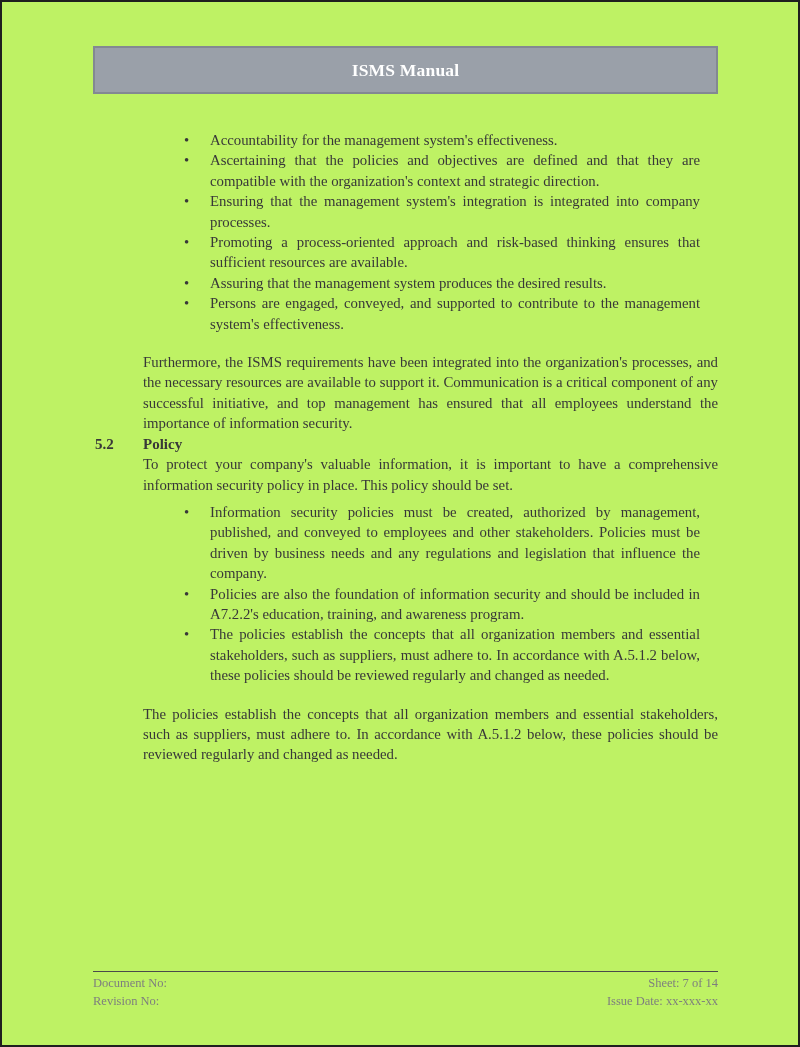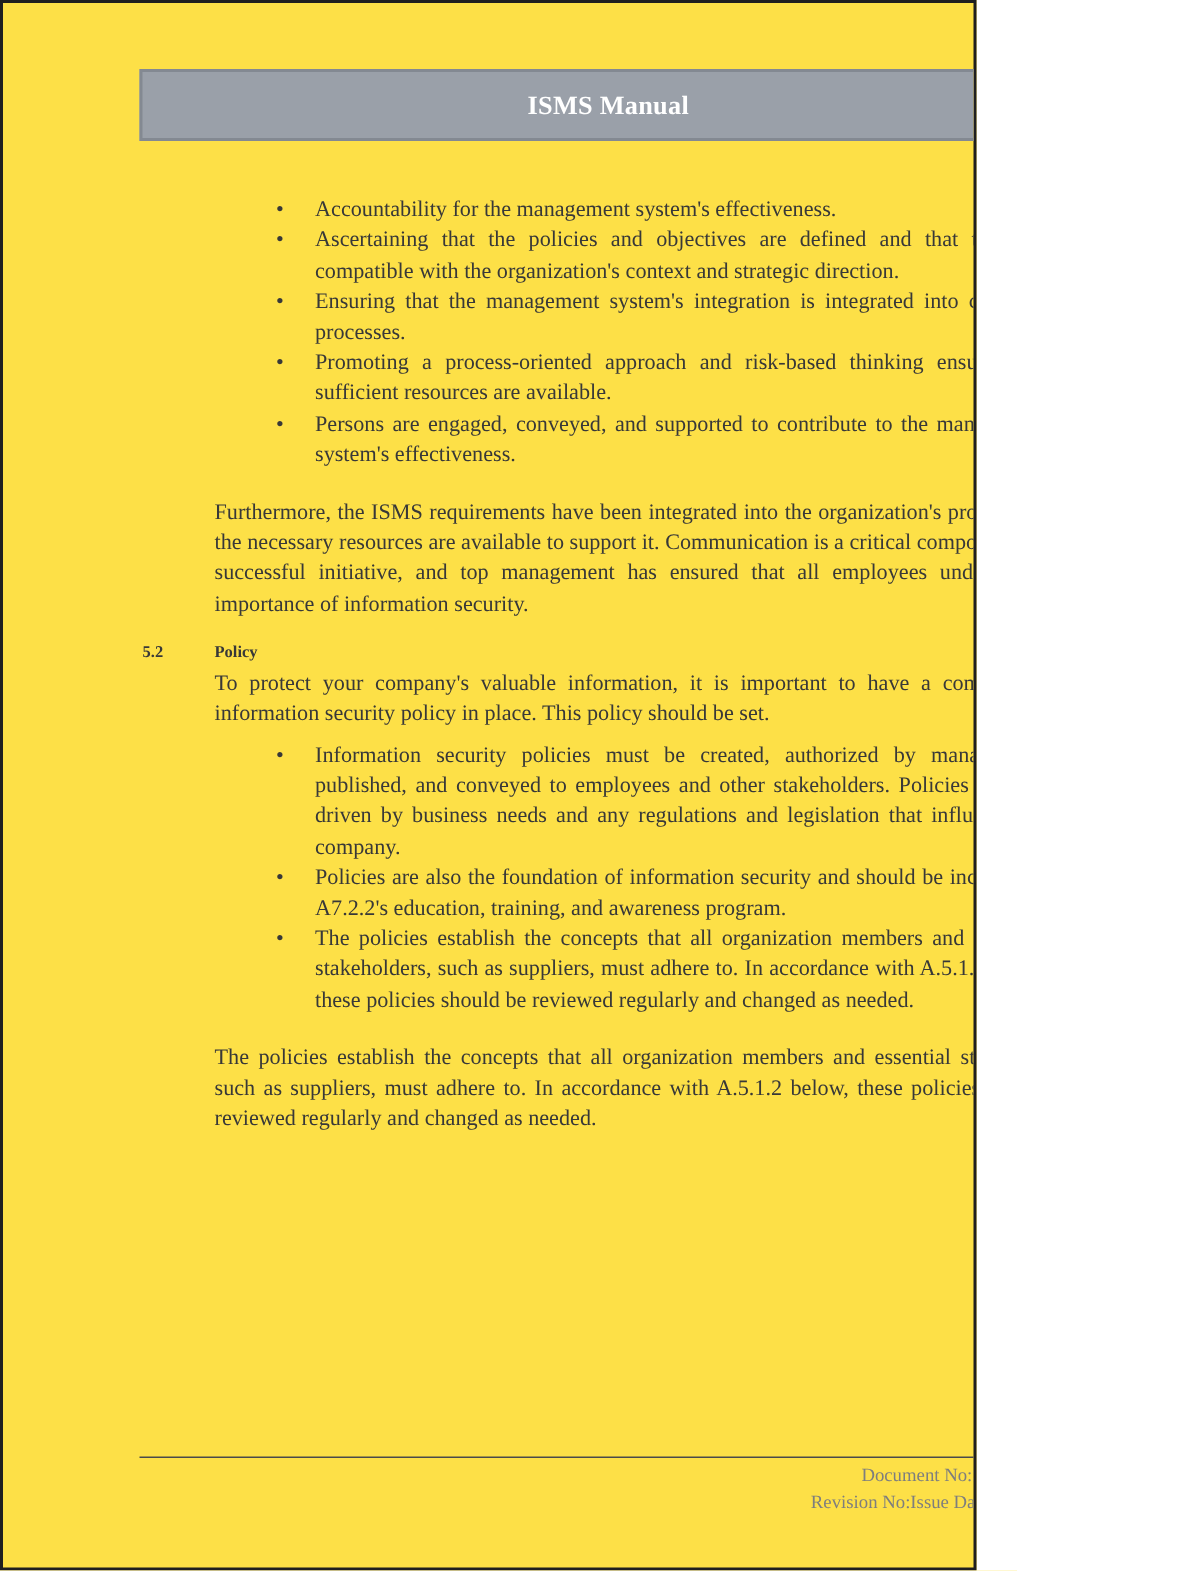--- a/index.html
+++ b/index.html
@@ -1,21 +1,21 @@
 <!DOCTYPE html>
 <html style="--banner_bg: #9aa0a9; --banner_border: #838992; --banner_text: #ffffff; --body_text: #383838; --footer_text: #7e7e7e; --page_border: #1f1f1f;"><head>
 <meta charset="utf-8">
 <style>
   html, body { margin: 0; padding: 0; background: #ffffff; }
   .page {
     position: relative;
-    width: 651px;
+    width: 800px;
     height: 1047px;
     box-sizing: border-box;
-    background: #fde047;
+    background: #bef264;
     border: 2px solid var(--page_border, #1f1f1f);
     font-family: "Liberation Serif", "DejaVu Serif", serif;
     overflow: hidden;
   }
   .banner {
     position: absolute;
     left: 91px;
     top: 44px;
     width: 625px;
     height: 48px;
@@ -57,23 +57,23 @@
     left: 23px;
     top: 0;
   }
   .content p {
     margin: 0;
     text-align: justify;
   }
   .p-furthermore { margin-top: 8px; }
   .section-heading {
     position: relative;
-    margin-top: 12px;
+    margin-top: 0;
     font-weight: bold;
-    font-size: 11px;
+    font-size: 15px;
   }
   .section-heading .num {
     position: absolute;
     left: -48px;
     top: 0;
   }
   .p-intro { margin-top: 6px; }
   ul.policy-bullets { margin-top: 7px; }
   .p-closing { margin-top: 8px; }
   .footer {
@@ -84,39 +84,40 @@
     font-size: 12.5px;
     line-height: 17.5px;
     color: var(--footer_text, #7e7e7e);
   }
   .footer-rule {
     border-top: 1px solid #4a4a4a;
     margin-bottom: 3px;
   }
   .footer-row {
     display: flex;
-    justify-content: flex-end;
+    justify-content: space-between;
   }
 </style>
 </head>
 <body>
 
 <div class="page">
 
   <div class="banner">
     <span class="banner-title">ISMS Manual</span>
   </div>
 
   <div class="content">
 
     <ul class="bullets">
       <li>Accountability for the management system's effectiveness.</li>
       <li>Ascertaining that the policies and objectives are defined and that they are compatible with the organization's context and strategic direction.</li>
       <li>Ensuring that the management system's integration is integrated into company processes.</li>
       <li>Promoting a process-oriented approach and risk-based thinking ensures that sufficient resources are available.</li>
+      <li>Assuring that the management system produces the desired results.</li>
       <li>Persons are engaged, conveyed, and supported to contribute to the management system's effectiveness.</li>
     </ul>
 
     <p class="p-furthermore">Furthermore, the ISMS requirements have been integrated into the organization's processes, and the necessary resources are available to support it. Communication is a critical component of any successful initiative, and top management has ensured that all employees understand the importance of information security.</p>
 
     <div class="section-heading">
       <span class="num">5.2</span>
       <span class="title">Policy</span>
     </div>
 

